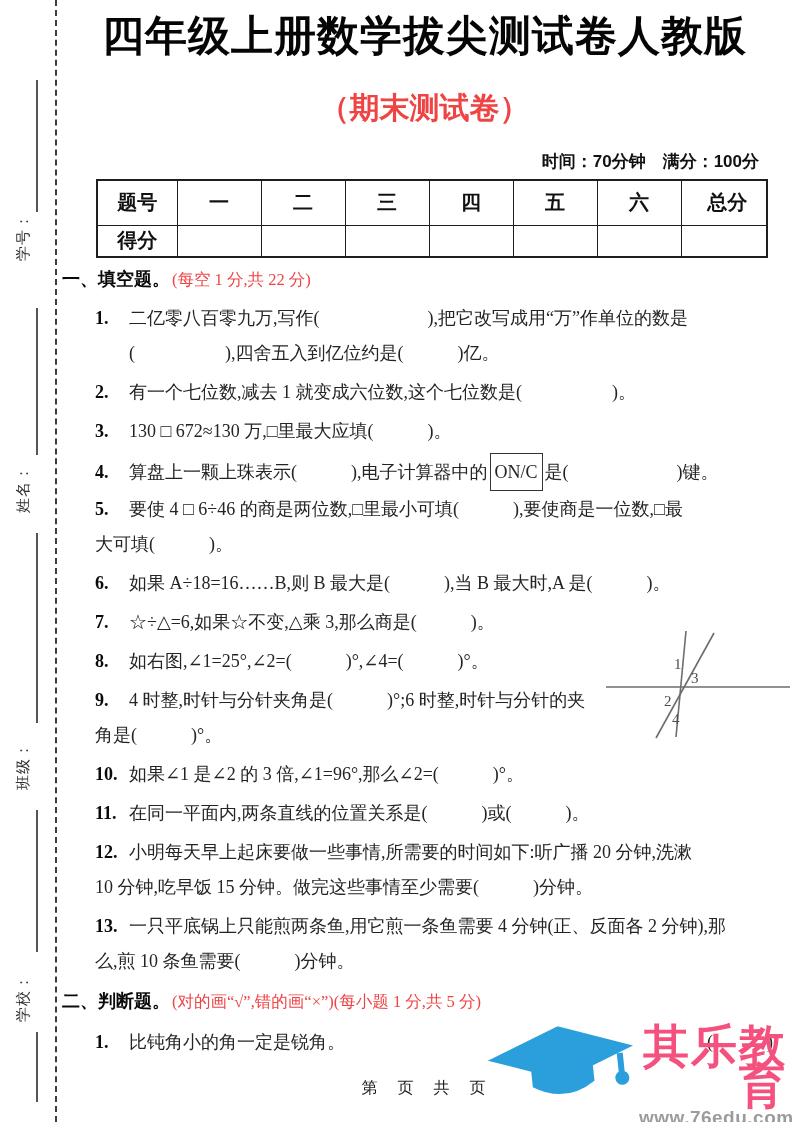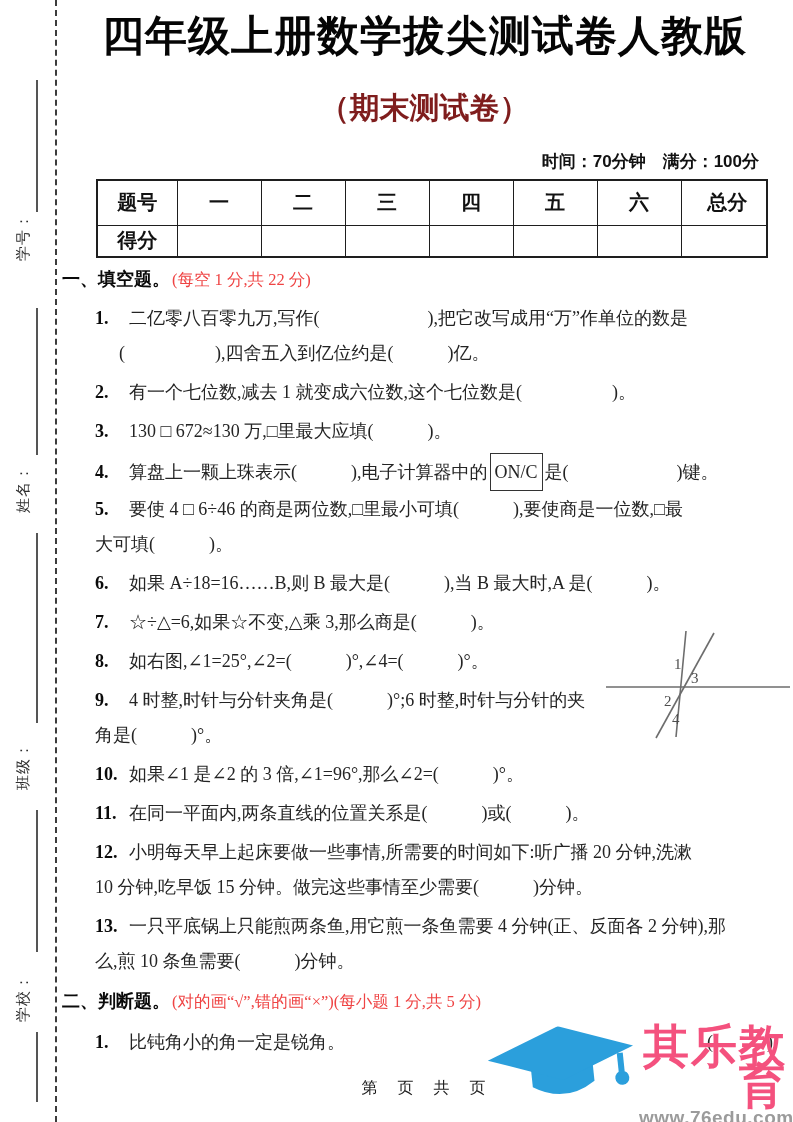--- a/index.html
+++ b/index.html
@@ -17,21 +17,21 @@
     font-size:15px; color:#2e2e2e; letter-spacing:1px;
   }
   
   .title {
     position:absolute; left:58px; right:2px; top:8px; text-align:center;
     font-family:"Liberation Sans",sans-serif; font-weight:900; font-size:42px;
     letter-spacing:1px; color:#050505; white-space:nowrap;
   }
   .subtitle {
     position:absolute; left:58px; right:2px; top:88px; text-align:center;
-    font-family:"Liberation Sans",sans-serif; font-weight:900; font-size:30px; color:#7f1d1d;
+    font-family:"Liberation Sans",sans-serif; font-weight:900; font-size:30px; color:#ef4444;
   }
   .info {
     position:absolute; right:34px; top:150px;
     font-family:"Liberation Sans",sans-serif; font-weight:bold; font-size:17px; color:#111;
   }
   
   table.score { position:absolute; left:96px; top:179px; border-collapse:collapse; border:2.5px solid #1e1e1e; }
   table.score td {
     border:1.5px solid #1e1e1e; text-align:center; vertical-align:middle;
     font-family:"Liberation Sans",sans-serif; font-weight:bold; font-size:20px; color:#111;
@@ -42,21 +42,21 @@
   
   .sec { position:absolute; left:62px; right:18px; font-size:18px; }
   .sec1 { top:261px; }
   .sec2 { top:983px; }
   .sec-head { height:36px; line-height:36px; white-space:nowrap; }
   .head-bold { font-family:"Liberation Sans",sans-serif; font-weight:bold; font-size:18px; color:#0a0a0a; }
   .head-note { font-size:16.5px; color:#ef4444; margin-left:2px; }
   .q { margin-left:33px; margin-top:4px; }
   .line { height:35px; line-height:35px; white-space:nowrap; }
   .num { display:inline-block; width:34px; font-weight:bold; color:#0a0a0a; }
-  .cont-a { margin-left:24px; }   
+  .cont-a { margin-left:34px; }   
   .cont-b { margin-left:18px; }   
   .keybox { display:inline-block; border:1.2px solid #333; padding:7px 4px; line-height:22px; margin:0 2px; }
   .jline { display:flex; margin-left:33px; margin-top:6px; height:35px; line-height:35px; white-space:nowrap; }
   .jtext { flex:1; }
   .janswer { margin-right:2px; }
   
   .diagram { position:absolute; left:604px; top:625px; }
   .diagram text { font-family:"Liberation Serif",serif; font-size:15px; fill:#4d4d4d; }
   .diagram line { stroke:#6d6d6d; stroke-width:1.6; }
   

